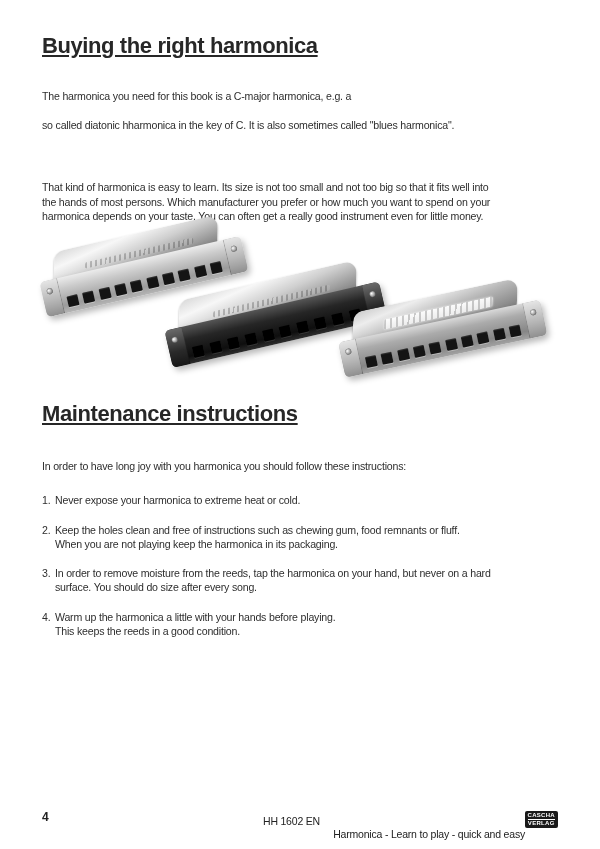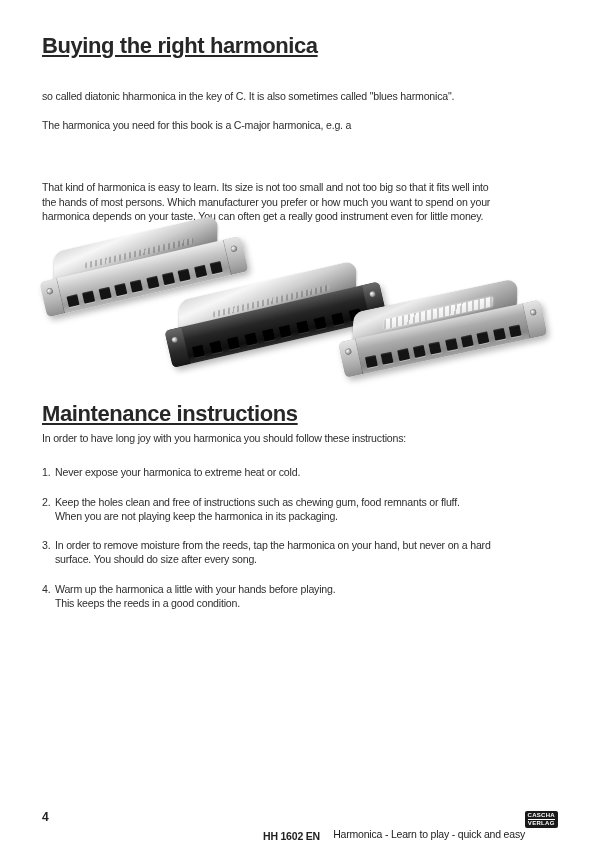--- a/index.html
+++ b/index.html
@@ -29,21 +29,21 @@
     margin: 0;
     font-size: 10.6px;
     line-height: 14.3px;
     letter-spacing: -0.2px;
     white-space: pre-line;
     color: #2e2e2e;
   }
   .para1 { margin-top: 16px; }
   .para1 span { display: block; }
   .para2 { margin-top: 34px; }
-  .intro { margin-top: 4px; }
+  .intro { margin-top: 32px; }
   .inst-list { margin-top: 20px; }
   .inst-item { display: flex; margin-bottom: 15px; }
   .inst-num {
     flex: 0 0 13px;
     font-size: 10.6px;
     line-height: 14.3px;
     letter-spacing: -0.2px;
   }
   .inst-text { flex: 1; }
   
@@ -116,22 +116,22 @@
       linear-gradient(180deg, #ffffff, #f0f0f0);
     box-shadow: 0 0 2px rgba(255,255,255,0.9);
   }
   
   .footer { position: absolute; left: 0; top: 810px; width: 600px; height: 20px; }
   .pageno {
     position: absolute; left: 42px; top: 0;
     font-size: 12px; font-weight: 700; color: #222;
   }
   .catcode {
-    position: absolute; left: 263px; top: 20px;
-    font-size: 10.5px; letter-spacing: -0.2px; color: #222; font-weight: bold;
+    position: absolute; left: 263px; top: 5px;
+    font-size: 10.5px; letter-spacing: -0.2px; color: #222;
   }
   .booktitle {
     position: absolute; right: 75px; top: 18px;
     font-size: 10.5px; letter-spacing: -0.2px; color: #222;
   }
   .logo {
     position: absolute; right: 42px; top: 1px;
     background: #191919; color: #fff; border-radius: 2px;
     padding: 2px 3px; display: flex; flex-direction: column;
   }
@@ -142,22 +142,22 @@
   .logo span:first-child { border-bottom: 1px solid #fff; padding-bottom: 1px; margin-bottom: 1px; }
 </style>
 </head>
 <body>
 
 <div class="page">
 
   <div class="sec sec-buying">
     <h1>Buying the right harmonica</h1>
     <p class="bodytext para1">
+      <span>The harmonica you need for this book is a C-major harmonica, e.g. a</span>
       <span>so called diatonic hharmonica in the key of C. It is also sometimes called "blues harmonica".</span>
-      <span>The harmonica you need for this book is a C-major harmonica, e.g. a</span>
     </p>
     <p class="bodytext para2">That kind of harmonica is easy to learn. Its size is not too small and not too big so that it fits well into
 the hands of most persons. Which manufacturer you prefer or how much you want to spend on your
 harmonica depends on your taste. You can often get a really good instrument even for little money.</p>
   </div>
 
   <div class="figure">
 
     <div class="hm hm1">
       <div class="hm-rot">

